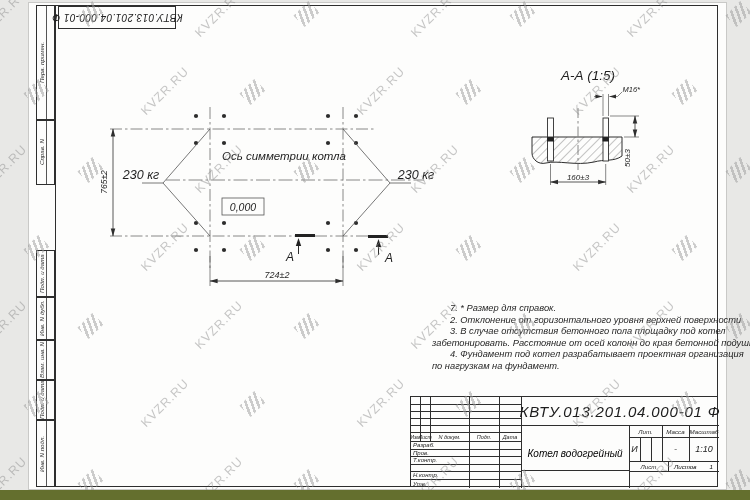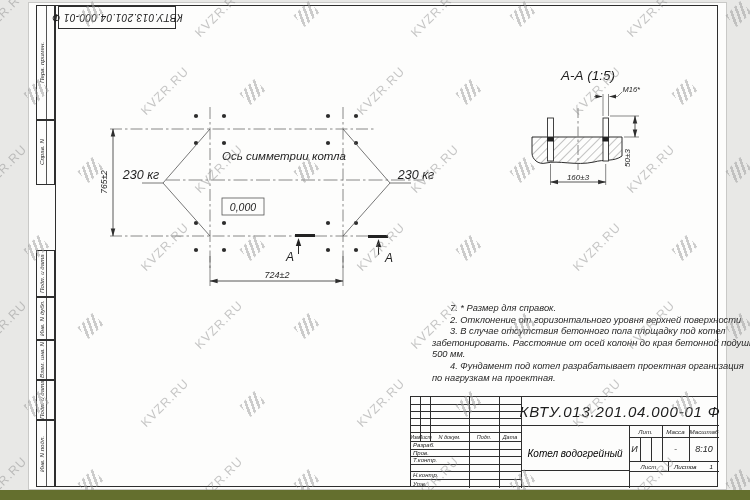--- a/index.html
+++ b/index.html
@@ -187,23 +187,22 @@
     </g>
     <line x1="32.5" y1="124" x2="87.7" y2="124" stroke="#2e2e2e" stroke-width=".8" marker-start="url(#mb)" marker-end="url(#mb)"></line>
     <text x="60" y="121.5" text-anchor="middle" font-size="8" font-style="italic">160±3</text>
   </svg>
 
   <div class="abs notes">
     <div class="ind">7.  * Размер для справок.</div>
     <div class="ind">2.  Отклонение от горизонтального уровня верхней поверхности</div>
     <div class="ind">3.  В случае отсутствия бетонного пола площадку под котел</div>
     <div>забетонировать. Расстояние от осей колонн до края бетонной подушки</div>
-    <div>500 мм.</div>
     <div class="ind">4.  Фундамент под котел разрабатывает проектная организация</div>
-    <div>по нагрузкам на проектная.</div>
+    <div>по нагрузкам на фундамент.</div>
   </div>
 
   <div class="abs tb">
 
     <div class="ln" style="left:110px;top:0;width:1px;height:91px;"></div>
     <div class="ln" style="left:218px;top:28px;width:1px;height:63px;"></div>
     <div class="ln" style="left:9px;top:0;width:1px;height:44px;"></div>
     <div class="ln" style="left:19px;top:0;width:1px;height:44px;"></div>
     <div class="ln" style="left:58px;top:0;width:1px;height:91px;"></div>
     <div class="ln" style="left:88px;top:0;width:1px;height:91px;"></div>
@@ -247,21 +246,21 @@
     <div class="abs" style="left:110px;top:74px;width:108px;height:17px;display:flex;flex-direction:column;align-items:center;justify-content:center;">
       <div class="it" style="font-size:10px;line-height:8.5px;">Котел водогрейный</div>
       <div class="it" style="font-size:10px;line-height:8.5px;margin-top:43px;">КВр-0,15  КБ  (К)</div>
     </div>
 
     <div class="cell it" style="left:218px;top:28px;width:33px;height:12px;font-size:6.2px;">Лит.</div>
     <div class="cell it" style="left:251px;top:28px;width:27px;height:12px;font-size:6.2px;">Масса</div>
     <div class="cell it" style="left:278px;top:28px;width:30px;height:12px;font-size:6.2px;">Масштаб</div>
     <div class="cell it" style="left:218px;top:40px;width:11px;height:24px;font-size:9px;">И</div>
     <div class="cell it" style="left:251px;top:40px;width:27px;height:24px;font-size:9px;">-</div>
-    <div class="cell it" style="left:278px;top:40px;width:30px;height:24px;font-size:9px;">8:10</div>
+    <div class="cell it" style="left:278px;top:40px;width:30px;height:24px;font-size:9px;">1:10</div>
 
     <div class="cell it" style="left:218px;top:64px;width:39px;height:10px;font-size:6.2px;">Лист</div>
     <div class="abs" style="left:257px;top:64px;width:51px;height:10px;display:flex;align-items:center;justify-content:space-between;padding:0 6px;box-sizing:border-box;">
       <span class="it" style="font-size:6.2px;">Листов</span>
       <span class="it" style="font-size:6.2px;">1</span>
     </div>
 
   </div>
 
   <div class="abs wm-layer" id="wm-layer">

